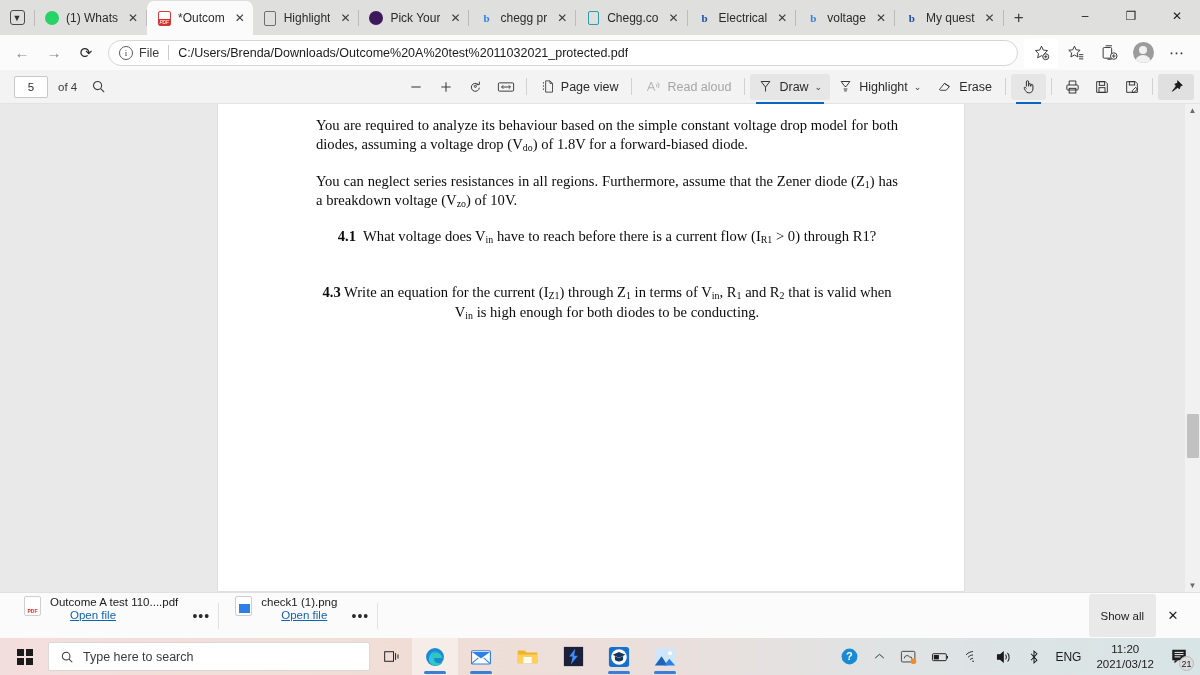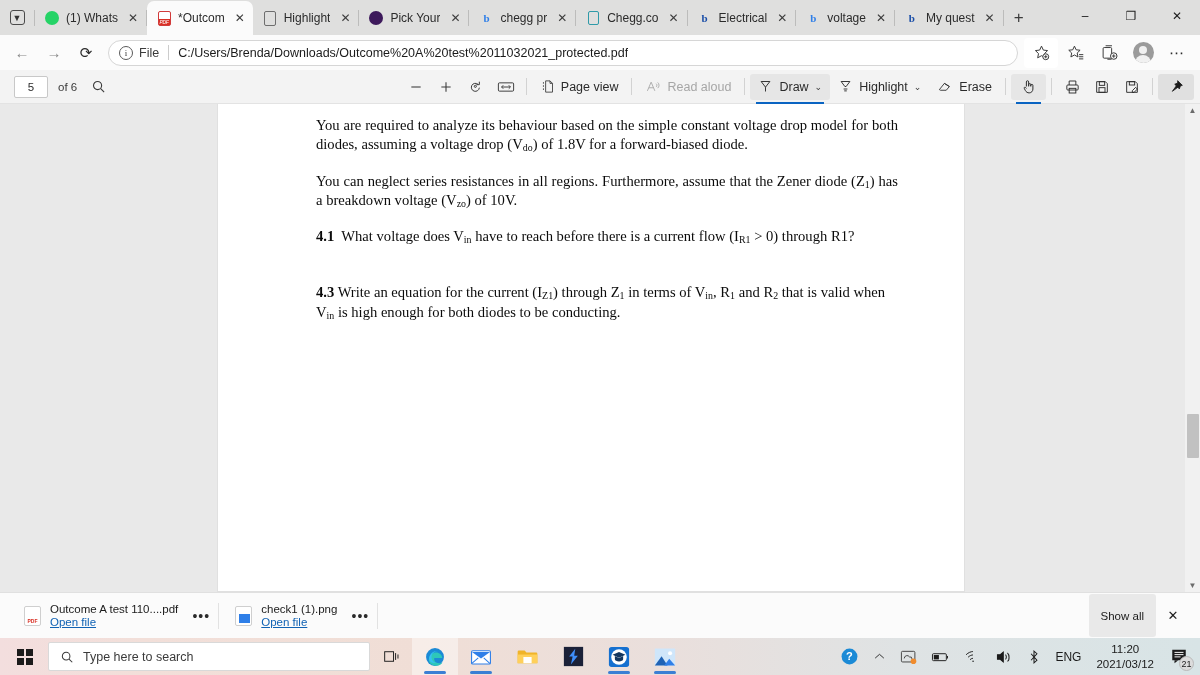--- a/index.html
+++ b/index.html
@@ -115,46 +115,46 @@
   .viewer {
     position:absolute; left:0; top:104px; width:1200px; height:488px; background:#e9e9e9;
     overflow:hidden;
   }
   .page {
     position:absolute; left:218px; top:0px; width:746px; height:487px; background:#ffffff;
     box-shadow:0 0 0 1px #e0e0e0;
   }
   .doc { padding:12px 66px 0 98px; font-family:"Liberation Serif", serif; color:#0b0b0b; }
   .para { font-size:14.6px; line-height:1.32; text-align:justify; margin:0 0 17px 0; }
-  .para.q { text-align:left; }
+  .para.q { text-align:center; }
   .para.firstp { text-align:justify; }
   sub { font-size:0.68em; vertical-align:-0.22em; }
   b { font-weight:bold; }
   .gapbig { height:20px; }
 
   
   .vscroll { position:absolute; right:0; top:104px; width:15px; height:488px; background:#f1f1f1; }
   .vthumb { position:absolute; right:1px; top:310px; width:12px; height:44px; background:#c1c1c1; border-radius:1px;}
   .vsarrow { position:absolute; right:2px; bottom:2px; width:11px; text-align:center; font-size:8px; color:#6b6b6b;}
   .vsarrow.up { position:absolute; right:2px; top:2px; }
 
   
   .dlbar {
     position:absolute; left:0; top:592px; width:1200px; height:46px;
     background:#fbfbfb; border-top:1px solid #e0e0e0;
     display:flex; align-items:center; padding:0 10px; gap:0;
   }
-  .dlitem { display:flex; align-items:center; gap:9px; padding:0 8px 0 14px; height:40px; flex:0 0 auto;}
+  .dlitem { display:flex; gap:9px; padding:0 8px 0 14px; height:40px; flex:0 0 auto;}
   .dl-ic-pdf { width:17px;height:20px;border:1px solid #cfcfcf;background:#fff;border-radius:2px;position:relative;flex:0 0 auto;}
   .dl-ic-pdf:after{content:"PDF";position:absolute;left:0;right:0;bottom:1px;font-size:5px;line-height:6px;text-align:center;color:#d93025;font-weight:bold;}
   .dl-ic-png { width:17px;height:20px;border:1px solid #cfcfcf;background:#fff;border-radius:2px;position:relative;flex:0 0 auto;}
   .dl-ic-png:after{content:"";position:absolute;left:3px;top:7px;width:11px;height:9px;background:#2f7fe8;}
   .dltxt { display:flex; flex-direction:column; gap:1px; }
   .dlname { font-size:11.5px; color:#1b1b1b; }
-  .dlopen { font-size:11.5px; color:#1062b4; text-decoration:underline; }
+  .dlopen { font-size:11.5px; color:#1062b4; text-decoration:underline;margin-left:20px; }
   .dldots { width:30px;height:26px;display:flex;align-items:center;justify-content:center;color:#2b2b2b;font-size:14px;letter-spacing:1px;flex:0 0 auto;}
   .dlvsep { width:1px;height:26px;background:#e2e2e2;flex:0 0 auto;margin:0 2px;}
   .showall { height:43px;background:#e9e9e9;border-radius:3px;display:flex;align-items:center;padding:0 12px;font-size:11.5px;color:#1b1b1b;flex:0 0 auto;}
   .dlclose { width:34px;height:30px;display:flex;align-items:center;justify-content:center;font-size:13px;color:#1b1b1b;flex:0 0 auto;}
 
   
   .taskbar {
     position:absolute; left:0; top:638px; width:1200px; height:37px;
     background: linear-gradient(90deg,#f3dede 0%, #f2dfd9 12%, #f0ded6 35%, #eadfdc 55%, #dfe3e4 75%, #d8e4e6 100%);
     display:flex; align-items:center; padding:0 2px;
@@ -306,21 +306,21 @@
     <div class="abtn">
       <span class="avatar"></span>
     </div>
     <div class="abtn">
       <span style="font-size:15px;color:#2b2b2b;letter-spacing:1px;">⋯</span>
     </div>
   </div>
 
   <div class="pdfbar">
     <div class="pagebox">5</div>
-    <div class="ofn">of 6</div>
+    <div class="ofn">of 4</div>
     <div class="tb-ic" style="margin-left:6px;">
       <svg width="15" height="15" viewBox="0 0 24 24" fill="none" stroke="#3b3b3b" stroke-width="1.8">
         <circle cx="10.5" cy="10.5" r="6.5"></circle>
           <path d="M15.5 15.5L21 21"></path>
       </svg>
     </div>
 
     <div class="spacerflex"></div>
 
     <div class="tb-ic">

